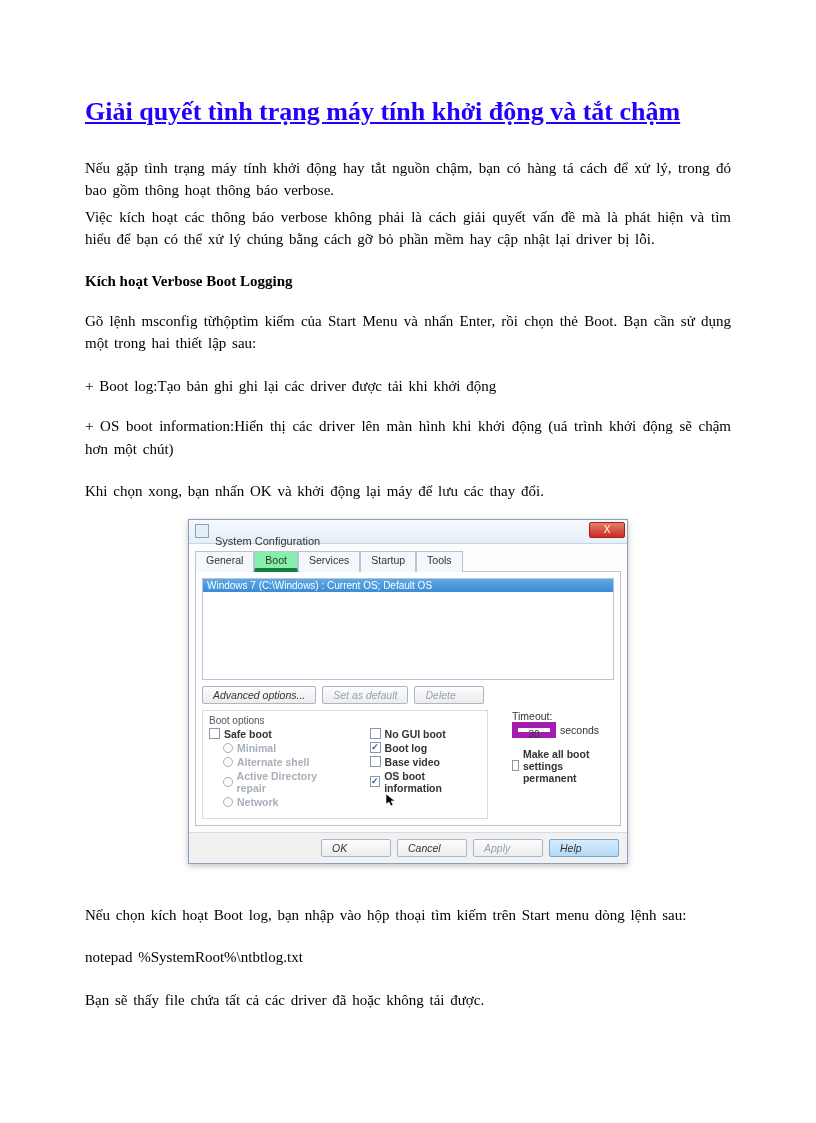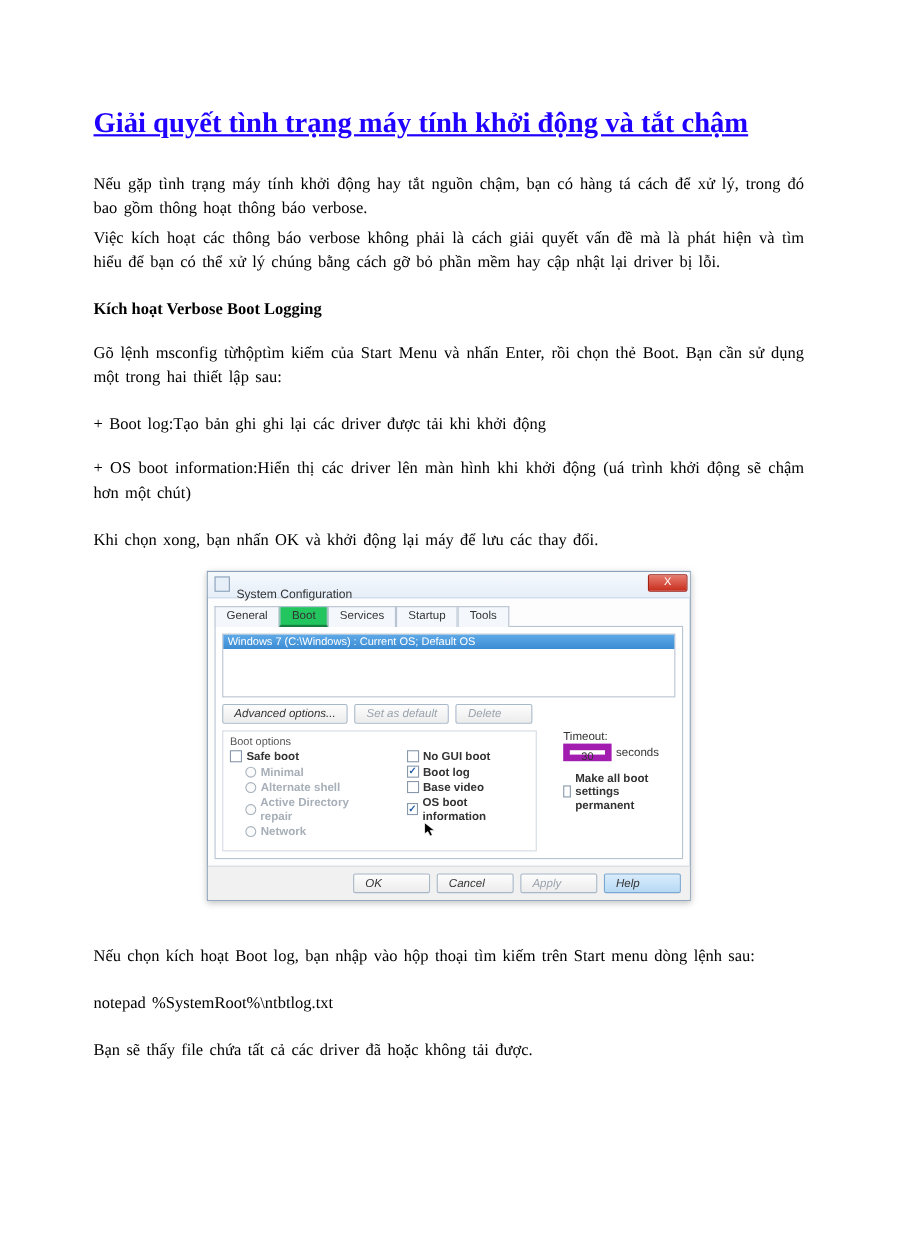--- a/index.html
+++ b/index.html
@@ -84,33 +84,33 @@
   .tab {
     border: 1px solid #b8c4d2;
     border-bottom: none;
     padding: 2px 10px;
     background: #f4f7fb;
     font-size: 10.5px;
     position: relative;
     top: 1px;
   }
   .tab.active {
-    background: #22c55e;
-    border-bottom: 2px solid #15803d;
+    background: #86efac;
+    border-bottom: 4px solid #15803d;
     z-index: 2;
   }
   .tabbody {
     border: 1px solid #b8c4d2;
     margin: 0 6px 6px 6px;
     padding: 6px;
     background: #fff;
   }
   .listbox {
     border: 1px solid #b8c4d2;
-    height: 58px;
+    height: 102px;
     background: #fff;
     margin-bottom: 6px;
   }
   .listitem {
     background: linear-gradient(#5ea9e7,#3c8cd4);
     color: #fff;
     padding: 1px 4px;
     font-size: 10px;
   }
   .btnrow {

